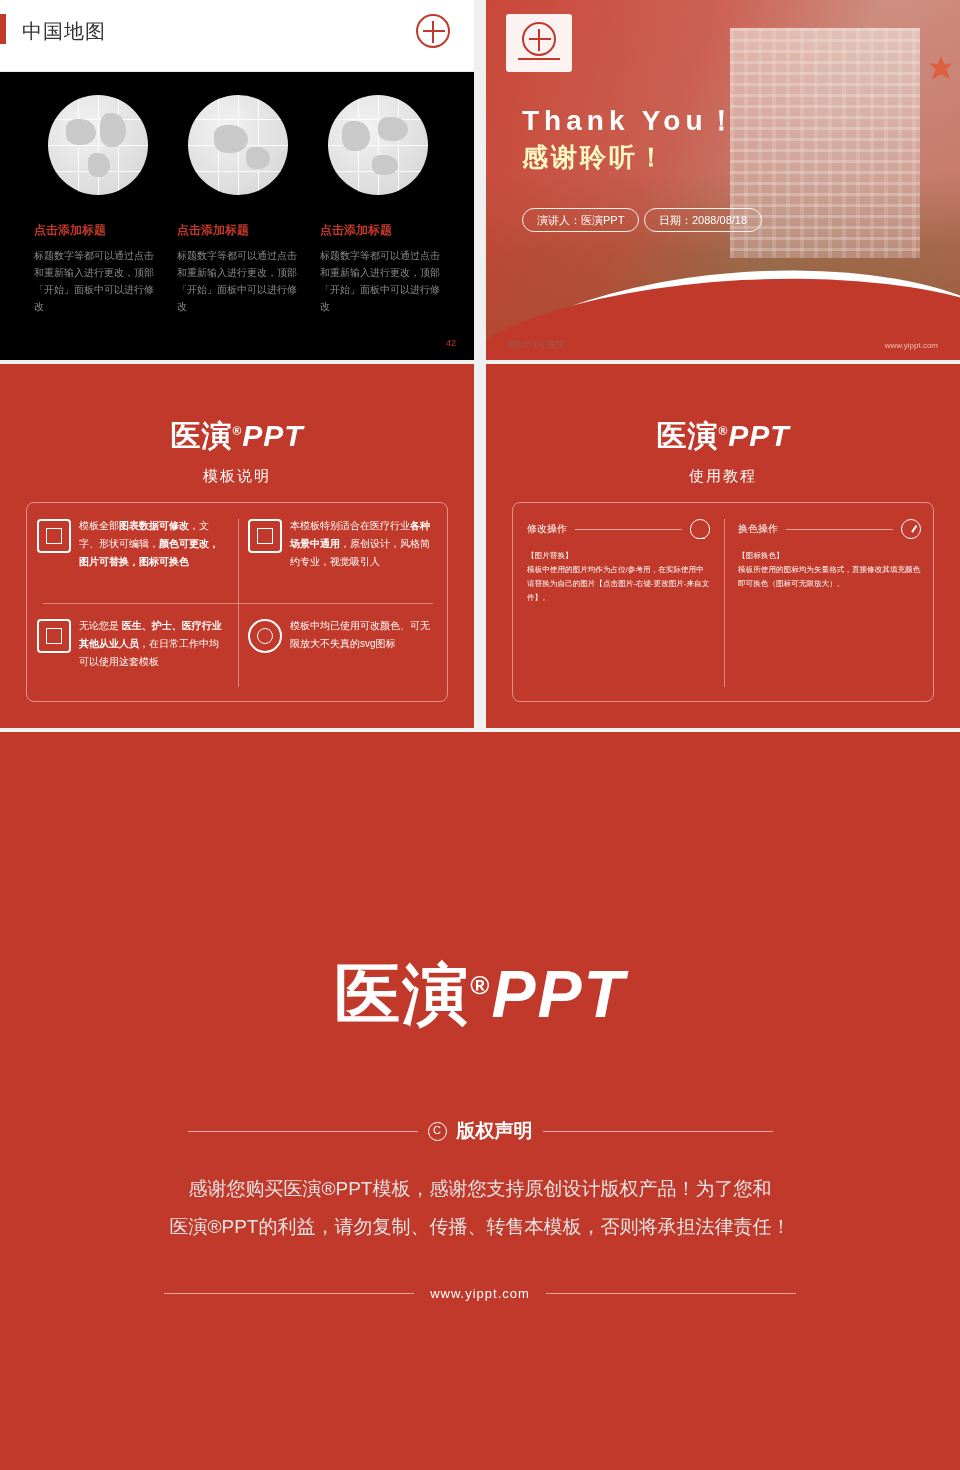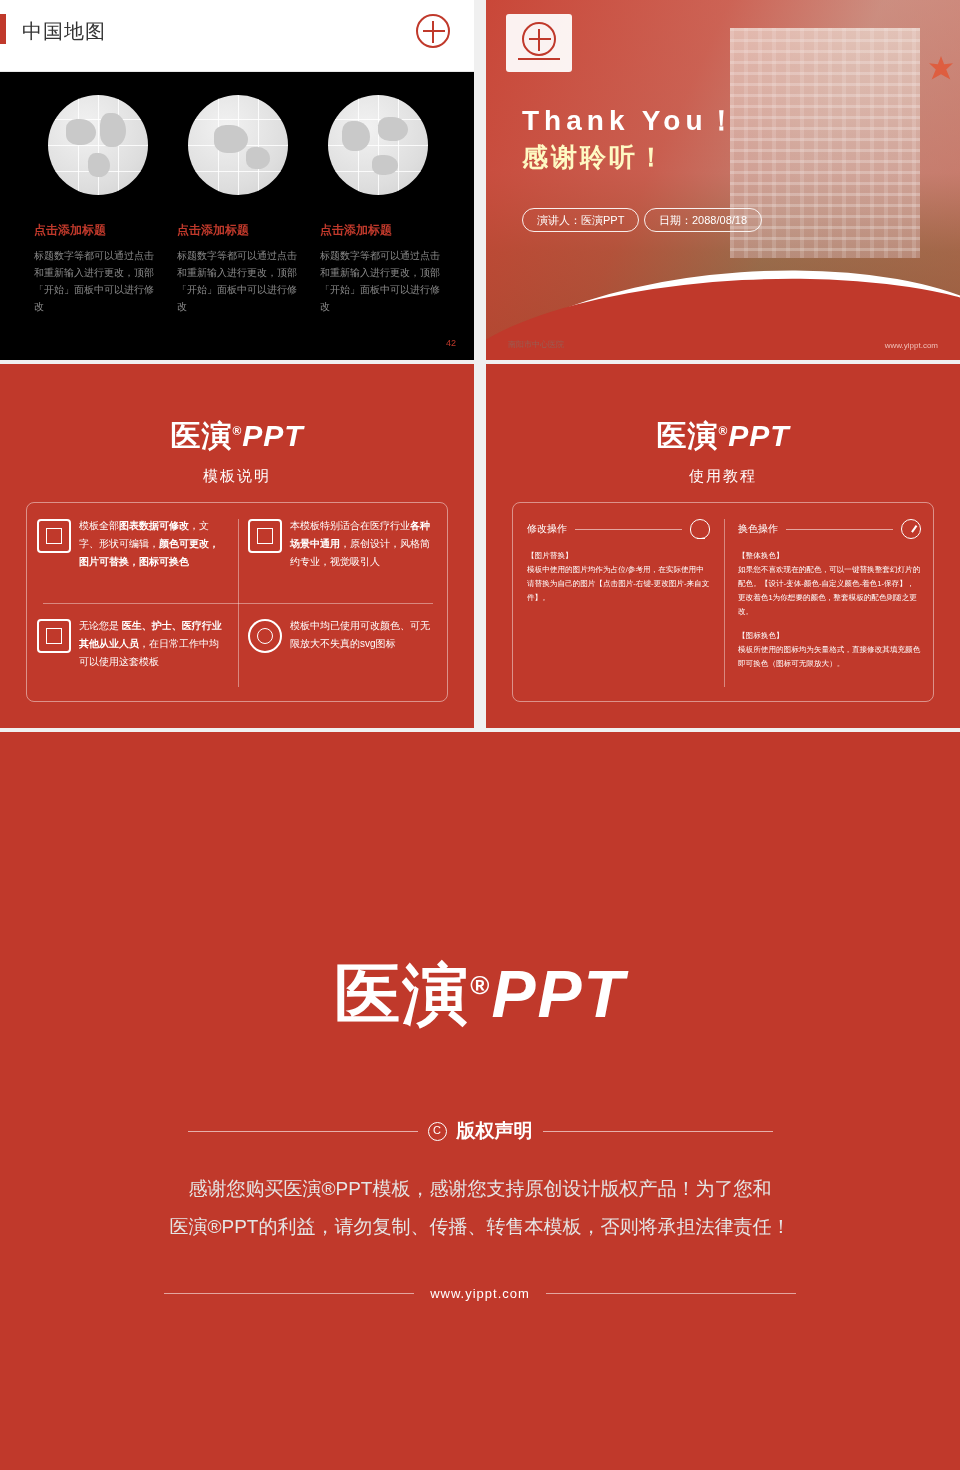--- a/index.html
+++ b/index.html
@@ -360,22 +360,20 @@
           <div class="tut-p" style="white-space:pre-line">【图片替换】
 模板中使用的图片均作为占位/参考用，在实际使用中请替换为自己的图片【点击图片-右键-更改图片-来自文件】。</div>
         </div>
 
         <div class="tut-col right">
           <div class="tut-head">
             <div class="h">换色操作</div>
             <div class="line"></div>
             <div class="gauge"></div>
           </div>
-          <div class="tut-p" style="white-space:pre-line">【整体换色】
-如果您不喜欢现在的配色，可以一键替换整套幻灯片的配色。【设计-变体-颜色-自定义颜色-着色1-保存】，更改着色1为你想要的颜色，整套模板的配色则随之更改。</div>
           <div class="tut-p" style="white-space:pre-line">【图标换色】
 模板所使用的图标均为矢量格式，直接修改其填充颜色即可换色（图标可无限放大）。</div>
         </div>
       </div>
     </div>
   </div>
 
   <div class="row3">
     <div class="big-brand">
       <span>医演</span><sup>®</sup><span class="ppt">PPT</span>

